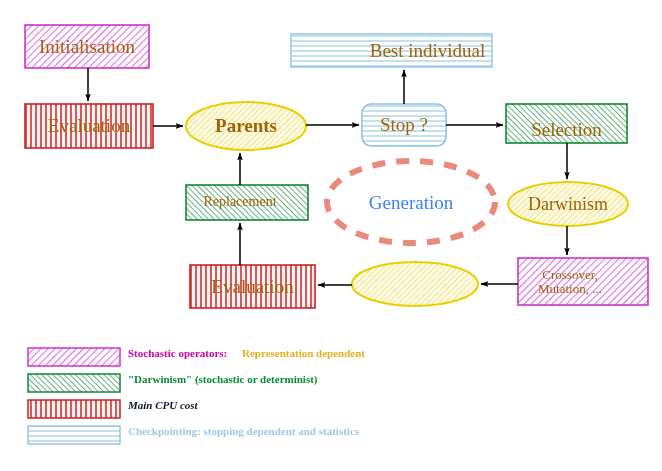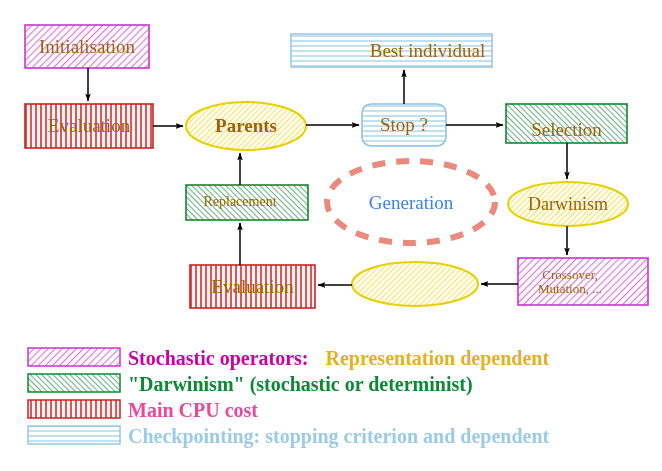--- a/index.html
+++ b/index.html
@@ -29,21 +29,21 @@
     justify-content: center;
     text-align: center;
     color: #a16207;
     font-family: "Liberation Serif", "DejaVu Serif", serif;
     pointer-events: none;
     line-height: 1.05;
   }
   .legend-text {
     position: absolute;
     font-family: "Liberation Serif", "DejaVu Serif", serif;
-    font-size: 20px;
+    font-size: 11px;
     font-weight: bold;
     white-space: nowrap;
   }
   .legend-text .part2 { font-weight: bold; }
 </style>
 </head>
 <body>
 
 <div id="canvas">
 
@@ -148,17 +148,17 @@
 
   <div class="node-label" style="left:327px; top:162px; width:168px; height:81px; font-size:19px; color:#3b82f6;">Generation</div>
 
   <div class="legend-text" style="left:128px; top:347px; color:#cc00aa;">
     <span>Stochastic operators:</span>
     <span class="part2" style="color:#e8b020; margin-left:12px;">Representation dependent</span>
   </div>
 
   <div class="legend-text" style="left:128px; top:373px; color:#0a8a33;">"Darwinism" (stochastic or determinist)</div>
 
-  <div class="legend-text" style="left:128px; top:399px; color:#ec4899;">Main CPU cost</div>
+  <div class="legend-text" style="left:128px; top:399px; color:#0f172a;font-style:italic;">Main CPU cost</div>
 
-  <div class="legend-text" style="left:128px; top:425px; color:#9bcbe8;">Checkpointing: stopping criterion and dependent</div>
+  <div class="legend-text" style="left:128px; top:425px; color:#9bcbe8;">Checkpointing: stopping dependent and statistics</div>
 
 </div>
 
 </body></html>

